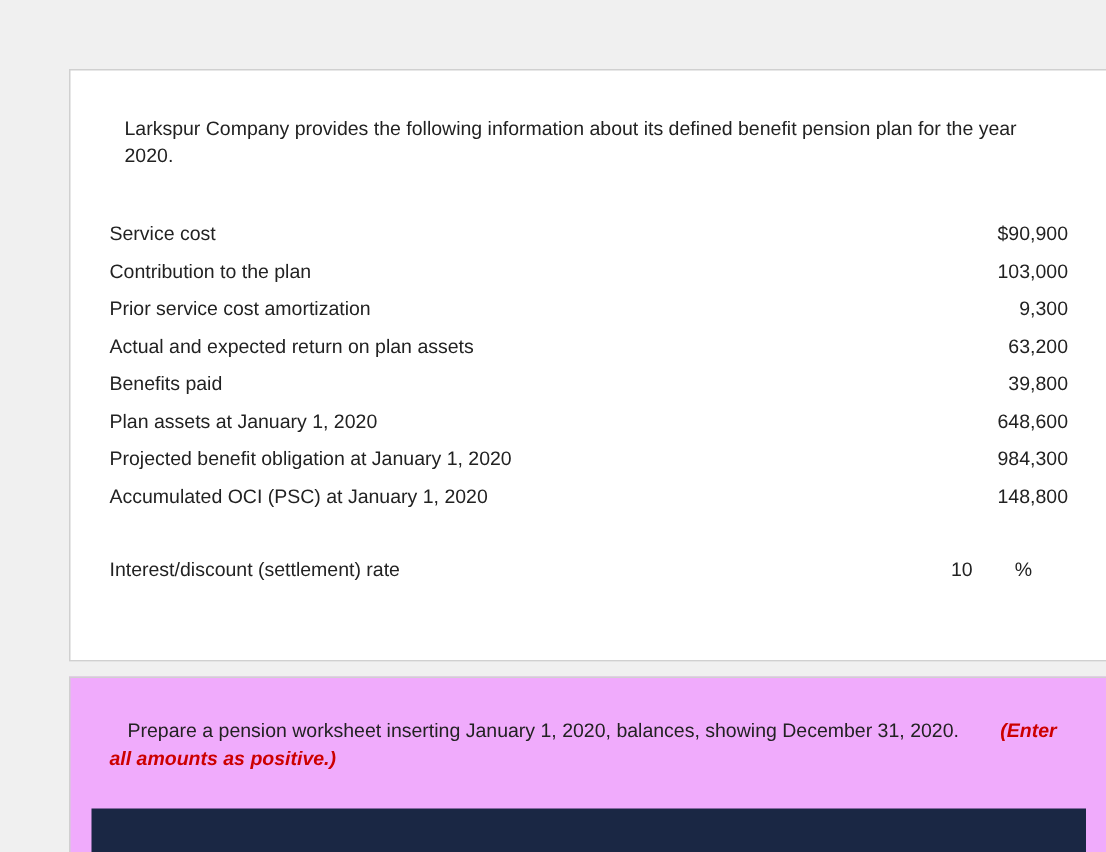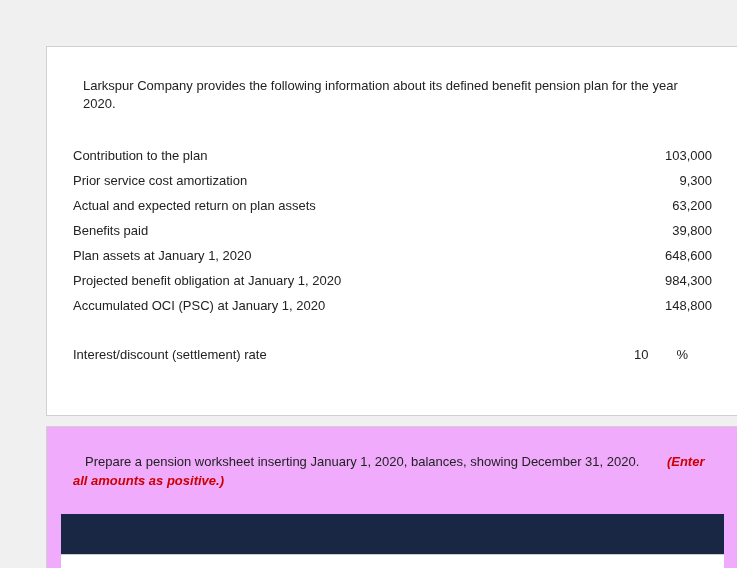--- a/index.html
+++ b/index.html
@@ -151,20 +151,24 @@
 </head>
 <body>
 
 <div class="page-wrapper">
 
   <div class="info-card">
     <p class="intro-text">Larkspur Company provides the following information about its defined benefit pension plan for the year 2020.</p>
 
     <table class="data-table">
       <tbody id="data-rows">
+          <tr>
+            <td>Service cost</td>
+            <td>$90,900</td>
+          </tr>
           <tr>
             <td>Contribution to the plan</td>
             <td>103,000</td>
           </tr>
           <tr>
             <td>Prior service cost amortization</td>
             <td>9,300</td>
           </tr>
           <tr>
             <td>Actual and expected return on plan assets</td>

